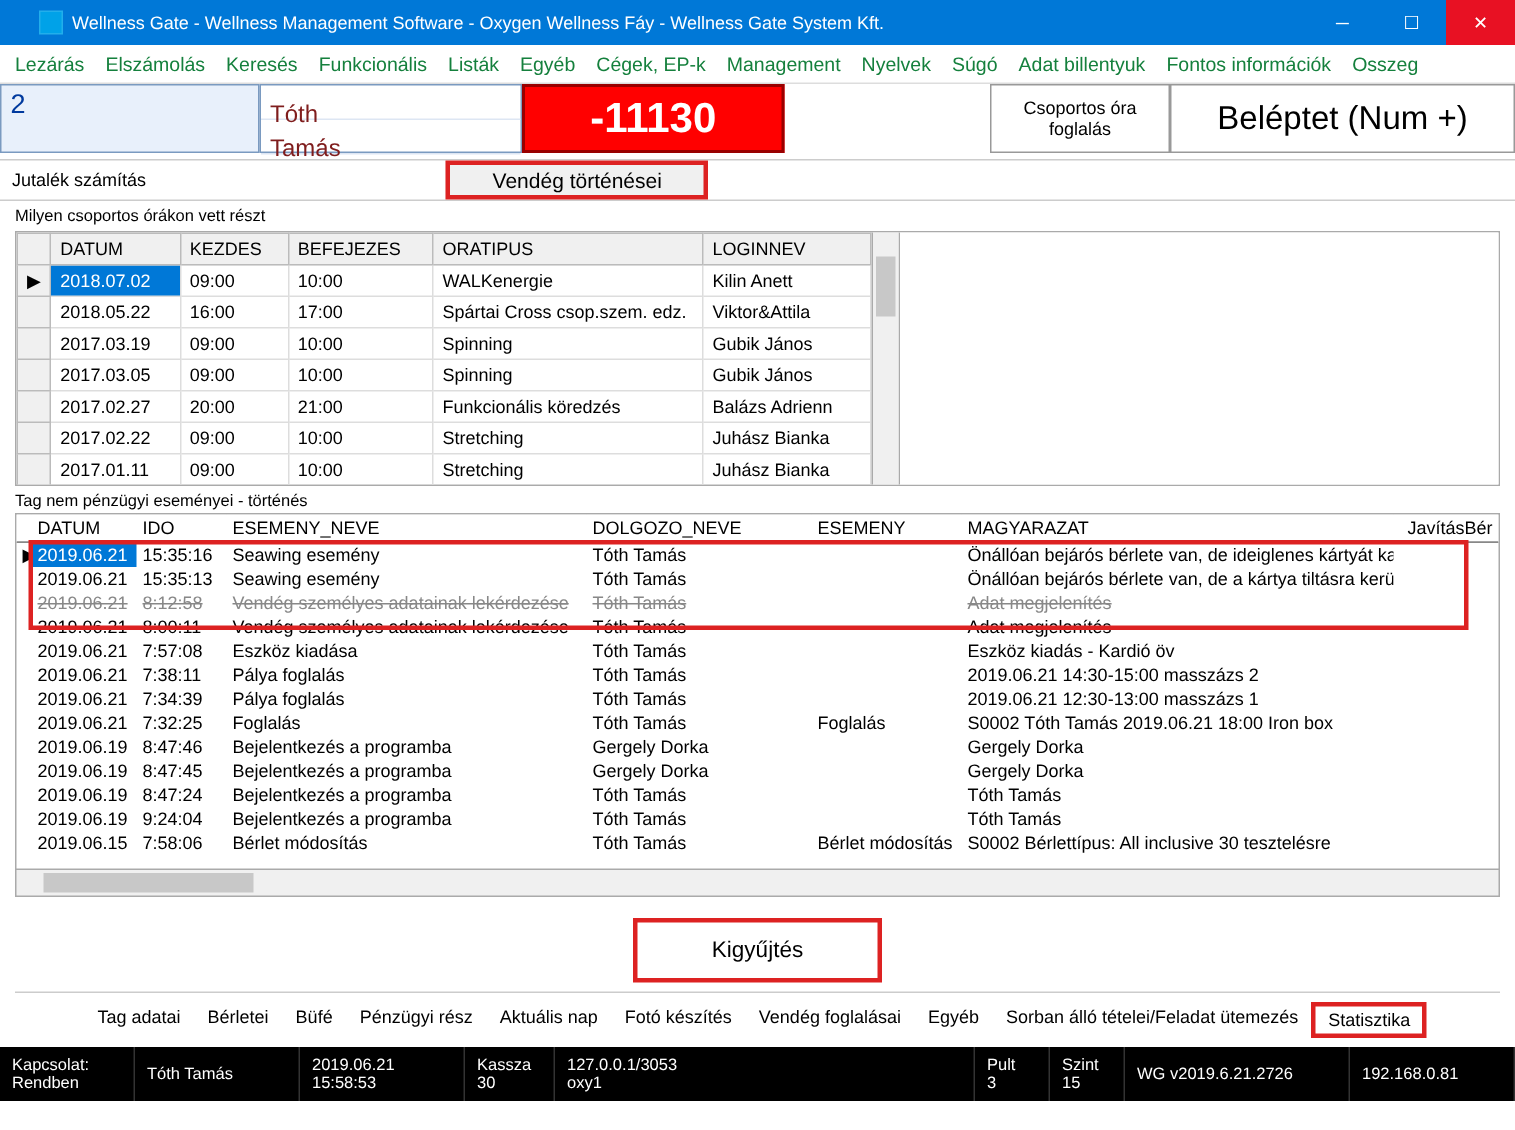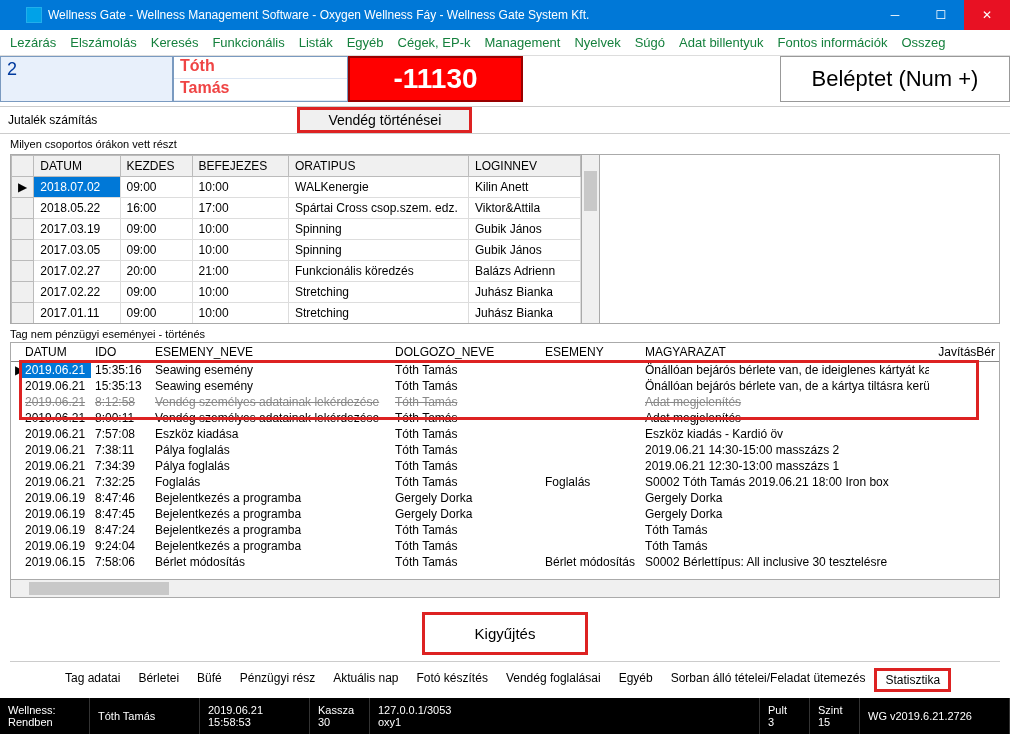--- a/index.html
+++ b/index.html
@@ -11,21 +11,21 @@
 .winbtns { display: flex; }
 .winbtn { width: 46px; height: 30px; display:flex; align-items:center; justify-content:center; color:#fff; }
 .winbtn.close { background:#e81123; }
 
 .menubar { background:#fff; display:flex; gap:14px; padding:4px 10px; color:#15803d; font-size:13px; height:26px; align-items:center; border-bottom:1px solid #ddd;}
 .menubar span { cursor:default; }
 
 .toprow { display:flex; height:46px; align-items:stretch; }
 .cell-id { width:173px; border:1px solid #7a9ac0; background:#e8f0fb; color:#003a9e; font-size:18px; padding:2px 6px; }
 .cell-name { width:175px; border:1px solid #7a9ac0; }
-.cell-name div { color:#ef4444; font-size:16px; font-weight:bold; padding:0 6px; height:22px; border-bottom:1px solid #dde6f3;}
+.cell-name div { color:#7f1d1d; font-size:16px; font-weight:normal; padding:11px 6px; height:22px; border-bottom:1px solid #dde6f3;}
 .cell-balance { width:175px; background:#ff0000; color:#fff; font-size:28px; font-weight:bold; display:flex; align-items:center; justify-content:center; border:2px solid #900;}
 .cell-gap { flex:1; }
 .cell-btn1 { width:120px; border:1px solid #999; display:flex; align-items:center; justify-content:center; text-align:center; font-size:12px; padding:2px 6px;}
 .cell-btn2 { width:230px; border:1px solid #999; display:flex; align-items:center; justify-content:center; font-size:22px;}
 
 .section-hdr { display:flex; align-items:center; height:28px; padding:2px 8px; border-top:1px solid #ccc; border-bottom:1px solid #ccc; margin-top:4px;}
 .section-hdr .lbl { font-size:12px; }
 .vend-tort { margin-left:200px; border:3px solid #d22; background:#f0f0f0; padding:3px 28px; font-size:14px; height:26px; display:flex; align-items:center;}
 
 .sublabel { font-size:11px; padding:4px 10px; }
@@ -94,20 +94,21 @@
 </div>
 
 <div class="toprow">
   <div class="cell-id">2</div>
   <div class="cell-name">
     <div>Tóth</div>
     <div>Tamás</div>
   </div>
   <div class="cell-balance">-11130</div>
   <div class="cell-gap"></div>
+  <div class="cell-btn1">Csoportos óra foglalás</div>
   <div class="cell-btn2">Beléptet (Num +)</div>
 </div>
 
 <div class="section-hdr">
   <span class="lbl">Jutalék számítás</span>
   <span class="vend-tort">Vendég történései</span>
 </div>
 
 <div class="sublabel">Milyen csoportos órákon vett részt</div>
 
@@ -369,21 +370,21 @@
   <div class="tab">Aktuális nap</div>
   <div class="tab">Fotó készítés</div>
   <div class="tab">Vendég foglalásai</div>
   <div class="tab">Egyéb</div>
   <div class="tab">Sorban álló tételei/Feladat ütemezés</div>
   <div class="tab hl">Statisztika</div>
 </div>
 
 <div class="statusbar">
   <div class="sb" style="width:90px">
-      <span>Wellness:</span>
+      <span>Kapcsolat:</span>
       <span>Rendben</span>
     </div>
   <div class="sb" style="width:110px">
       <span>Tóth Tamás</span>
     </div>
   <div class="sb" style="width:110px">
       <span>2019.06.21</span>
       <span>15:58:53</span>
     </div>
   <div class="sb" style="width:60px">
@@ -398,13 +399,16 @@
       <span>Pult</span>
       <span>3</span>
     </div>
   <div class="sb" style="width:50px">
       <span>Szint</span>
       <span>15</span>
     </div>
   <div class="sb" style="width:150px">
       <span>WG v2019.6.21.2726</span>
     </div>
+  <div class="sb" style="width:110px">
+      <span>192.168.0.81</span>
+    </div>
 </div>
 
 </body></html>

